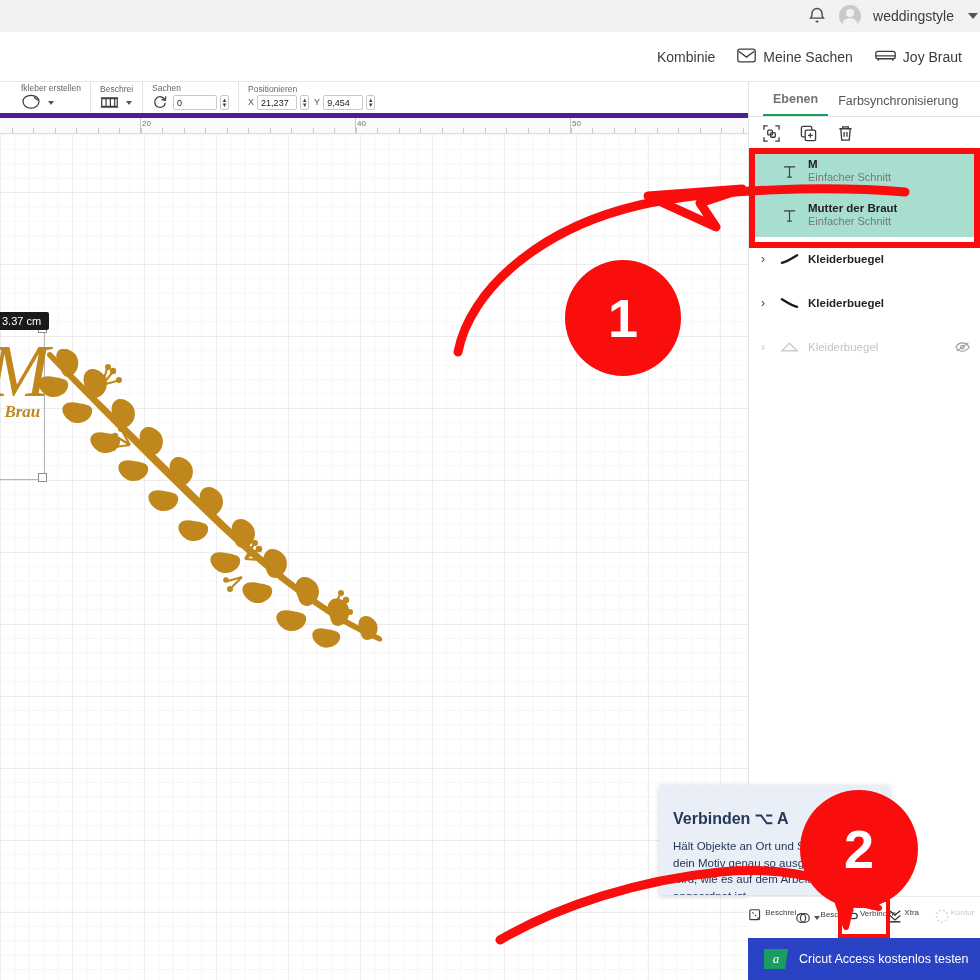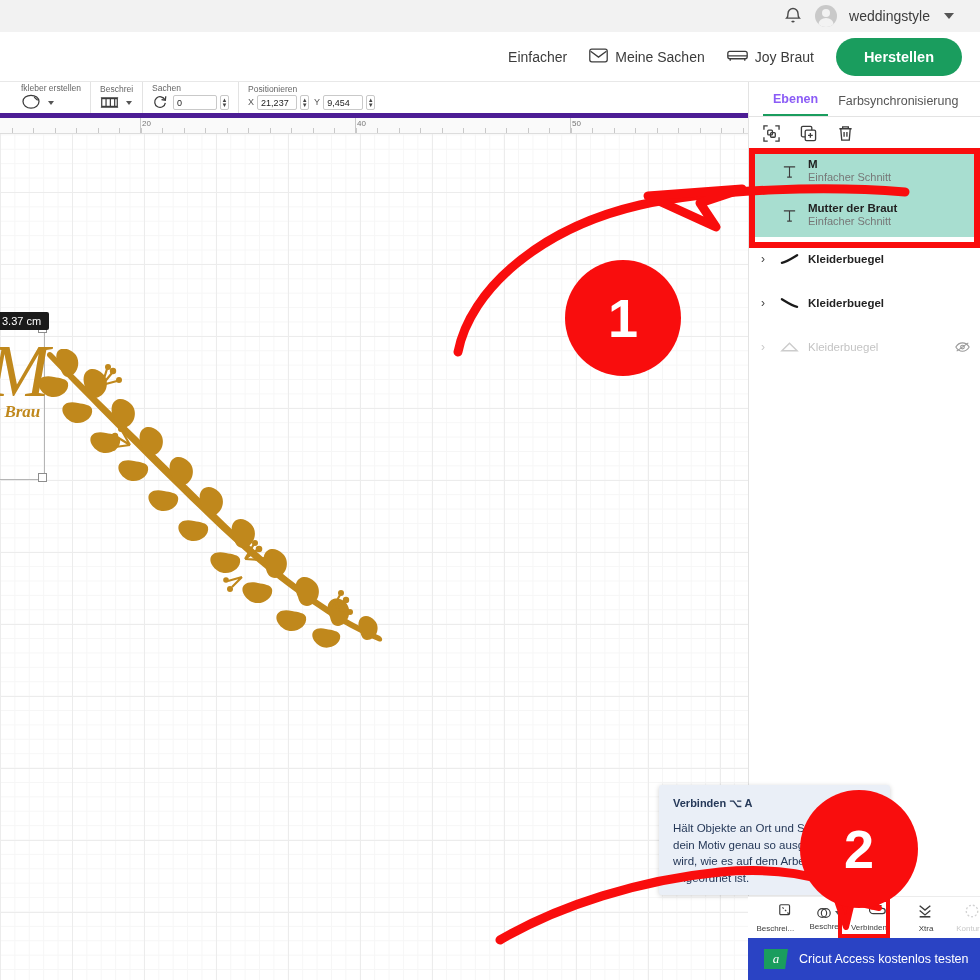--- a/index.html
+++ b/index.html
@@ -9,21 +9,21 @@
     background: #ffffff;
     position: relative;
     -webkit-font-smoothing: antialiased;
   }
 
   
   #account-bar {
     position: absolute; left: 0; top: 0; width: 980px; height: 32px;
     background: #f2f2f2;
     display: flex; align-items: center; justify-content: flex-end;
-    padding-right: 26px; gap: 12px;
+    padding-right: 2px; gap: 12px;
   }
   #account-bar .bell { width: 20px; height: 20px; display:block; }
   .avatar {
     width: 22px; height: 22px; border-radius: 50%;
     background: #c9c9c9; position: relative; overflow: hidden; flex:none;
   }
   .avatar::before {
     content:""; position:absolute; left:50%; top:4px; width:8px; height:8px;
     border-radius:50%; background:#f2f2f2; transform:translateX(-50%);
   }
@@ -124,21 +124,21 @@
   
   #right-panel {
     position:absolute; left:748px; top:82px; width:232px; height:898px;
     background:#fff; border-left:1px solid #e3e3e3;
   }
   #panel-tabs {
     height:35px; display:flex; align-items:flex-end; gap:0;
     border-bottom:1px solid #e3e3e3; padding-left:14px;
   }
   .ptab { font-size:12.5px; color:#555; padding:0 10px 8px 10px; cursor:pointer; }
-  .ptab.active { color:#8b5cf6; font-weight:bold; border-bottom:2.5px solid #1a9d5e; }
+  .ptab.active { color:#737373; font-weight:bold; border-bottom:2.5px solid #1a9d5e; }
   #panel-icons { height:32px; display:flex; align-items:center; gap:20px; padding-left:14px; }
   .picon { width:17px; height:17px; cursor:pointer; }
 
   .layer-row {
     height:44px; display:flex; align-items:center; padding:0 10px 0 12px;
     gap:9px; cursor:pointer;
   }
   .layer-row.selected { background:#a8ded0; }
   .lr-chevron { font-size:12px; color:#444; width:9px; flex:none; }
   .lr-icon { width:20px; flex:none; display:flex; align-items:center; justify-content:center; }
@@ -153,30 +153,30 @@
     position:absolute; left:749px; top:148px; width:231px; height:100px;
     border:6px solid #f90d0d; pointer-events:none;
   }
 
   
   #verbinden-tooltip {
     position:absolute; left:659px; top:785px; width:231px; height:110px;
     background:#eaeff7; border-radius:3px; padding:12px 14px;
     box-shadow:0 1px 5px rgba(0,0,0,.18); overflow:hidden;
   }
-  #verbinden-tooltip .tt-title { font-size:11px; font-weight:bold; color:#253858; margin-bottom:10px; }
+  #verbinden-tooltip .tt-title { font-size:16px; font-weight:bold; color:#253858; margin-bottom:10px;margin-top:12px; }
   #verbinden-tooltip .tt-body { font-size:11.5px; color:#253858; line-height:1.45; }
 
   
   #bottom-toolbar {
     position:absolute; left:748px; top:896px; width:232px; height:42px;
     background:#fff; display:flex; align-items:center; justify-content:space-around;
     border-top:1px solid #ececec;
   }
-  .bt-item { display:flex; flex-direction:column; align-items:flex-end; gap:1px; width:46px; cursor:pointer; }
+  .bt-item { display:flex; flex-direction:row; align-items:flex-start; gap:1px; width:46px; cursor:pointer; }
   .bt-item .bt-label { font-size:8px; color:#3c3c3c; white-space:nowrap; }
   .bt-item.disabled .bt-label { color:#c9c9c9; }
   #verbinden-highlight {
     position:absolute; left:838px; top:898px; width:52px; height:40px;
     border:4px solid #f90d0d; pointer-events:none;
   }
 
   
   #access-banner {
     position:absolute; left:748px; top:938px; width:232px; height:42px;
@@ -210,41 +210,40 @@
       <path d="M10.5 18a1.8 1.8 0 0 0 3 0"></path>
     </svg>
   </span>
   <span class="avatar"></span>
   <span class="account-name">weddingstyle</span>
   <span class="caret-down"></span>
 </div>
 
 <div id="main-header">
   <span class="hdr-link">
-    <span>Einfacher</span>
+    <span>Kombinie</span>
   </span>
   <span class="hdr-link">
     <span>
       <svg viewBox="0 0 24 18" width="19" height="15" fill="none" stroke="#3c3c3c" stroke-width="1.6">
         <rect x="1" y="1" width="22" height="16" rx="2.5"></rect>
         <path d="M2 3.5 12 11 22 3.5"></path>
       </svg>
     </span>
     <span>Meine Sachen</span>
   </span>
   <span class="hdr-link">
     <span>
       <svg viewBox="0 0 26 16" width="21" height="13" fill="none" stroke="#3c3c3c" stroke-width="1.6">
         <rect x="1" y="3" width="24" height="9" rx="2.5"></rect>
         <path d="M1 8.5h24M4 12v2.5M22 12v2.5"></path>
       </svg>
     </span>
     <span>Joy Braut</span>
   </span>
-  <button class="btn-herstellen">Herstellen</button>
 </div>
 
 <div id="prop-toolbar">
 
   <div class="tool-group">
     <span class="tg-label">fkleber erstellen</span>
     <span class="tg-body">
       <span>
         <svg viewBox="0 0 22 18" width="20" height="16" fill="none" stroke="#3c3c3c" stroke-width="1.4">
           <path d="M11 1.5c5 0 9 3 9 7s-4 7.5-9 7.5S2 12.5 2 8.5 6 1.5 11 1.5z"></path>

